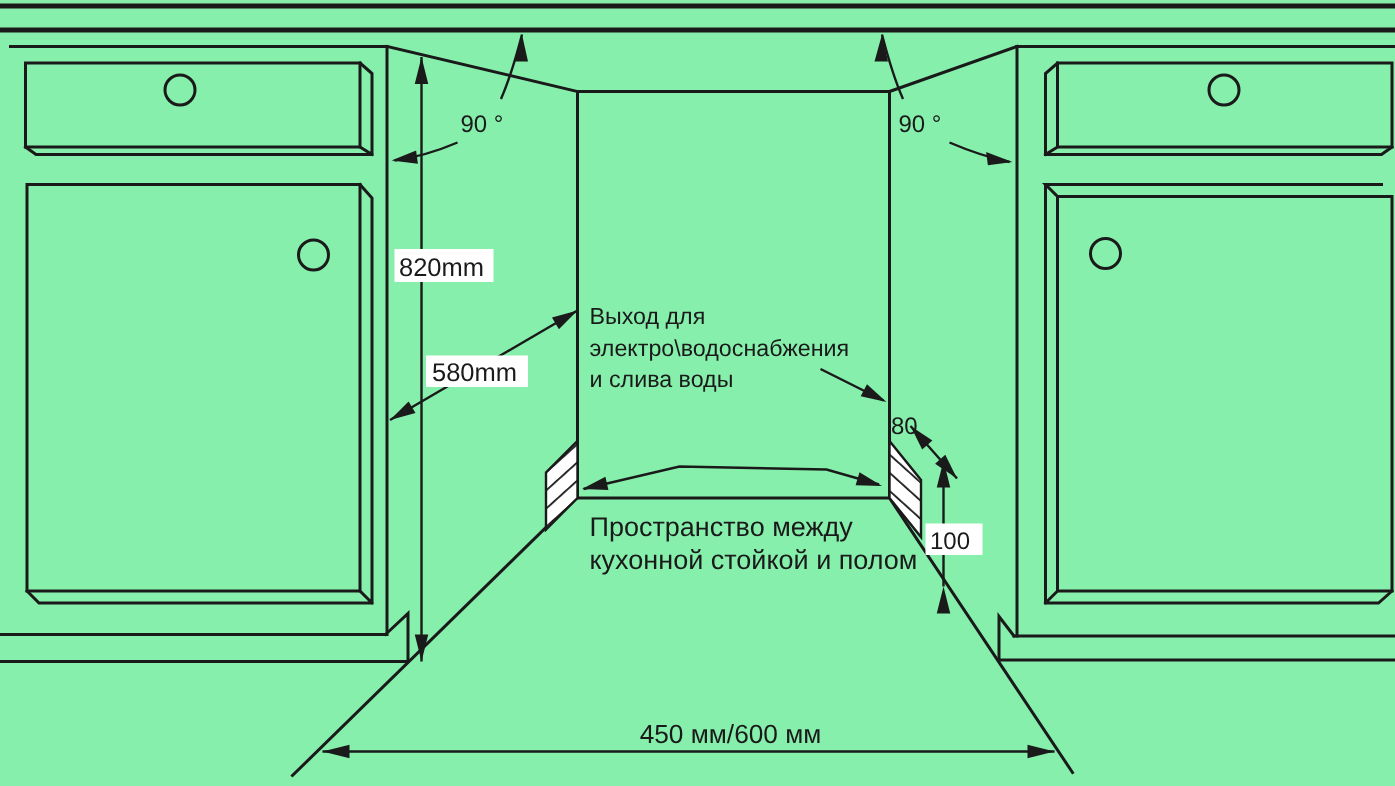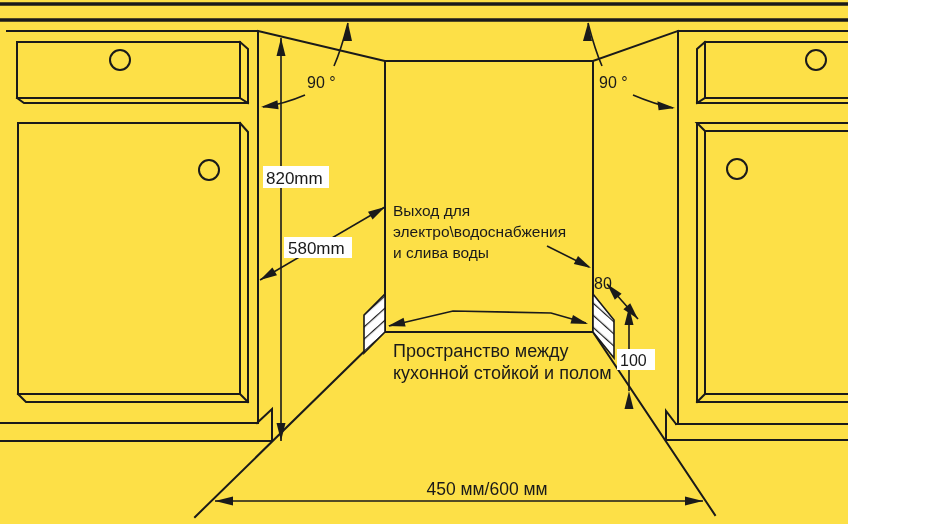--- a/index.html
+++ b/index.html
@@ -1,16 +1,16 @@
 <!DOCTYPE html>
 <html><head>
 <meta charset="utf-8">
 <style>
   html,body{margin:0;padding:0;background:#ffffff;}
-  .page{width:848px;height:524px;position:relative;background:#fde047;overflow:hidden;
+  .page{width:930px;height:524px;position:relative;background:#86efac;overflow:hidden;
         font-family:"Liberation Sans", sans-serif;}
   svg{display:block;}
   .ln{stroke:#1a1a1a;fill:none;stroke-width:2;stroke-linecap:square;}
   .thick{stroke:#1a1a1a;fill:none;stroke-width:3.4;}
   .thin{stroke:#1a1a1a;fill:none;stroke-width:1.6;stroke-linecap:butt;}
   .arrow{fill:#1a1a1a;stroke:none;}
   .txt{fill:#1a1a1a;font-family:"Liberation Sans", sans-serif;}
   .bg{fill:#ffffff;stroke:none;}
   .hatch-outline{stroke:#1a1a1a;stroke-width:1.6;}
 </style>

